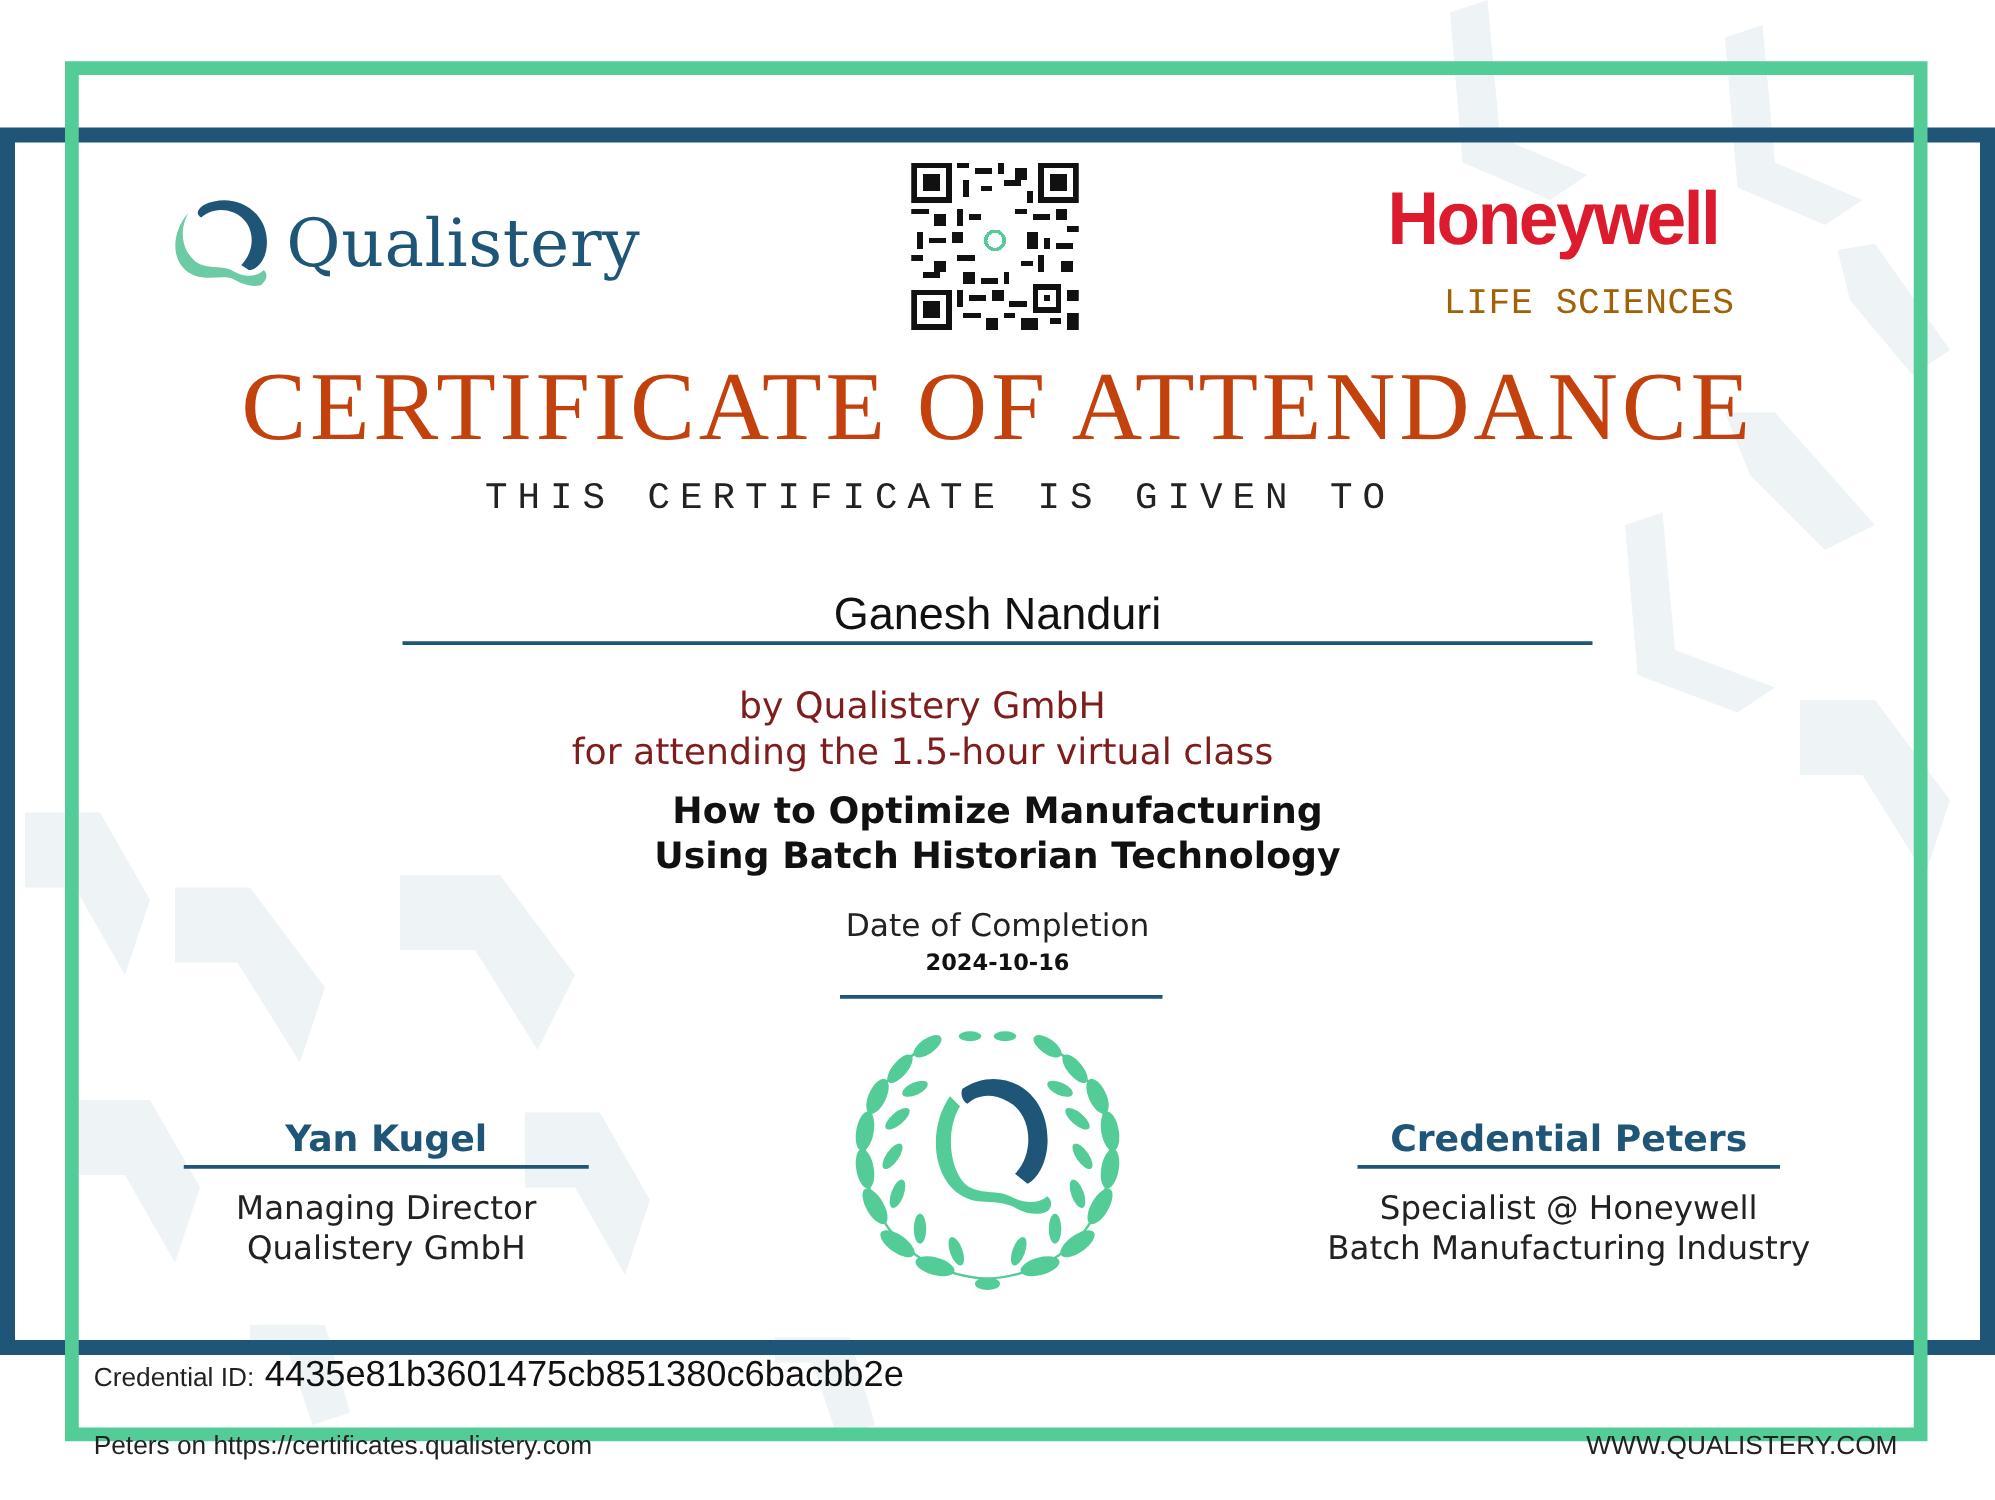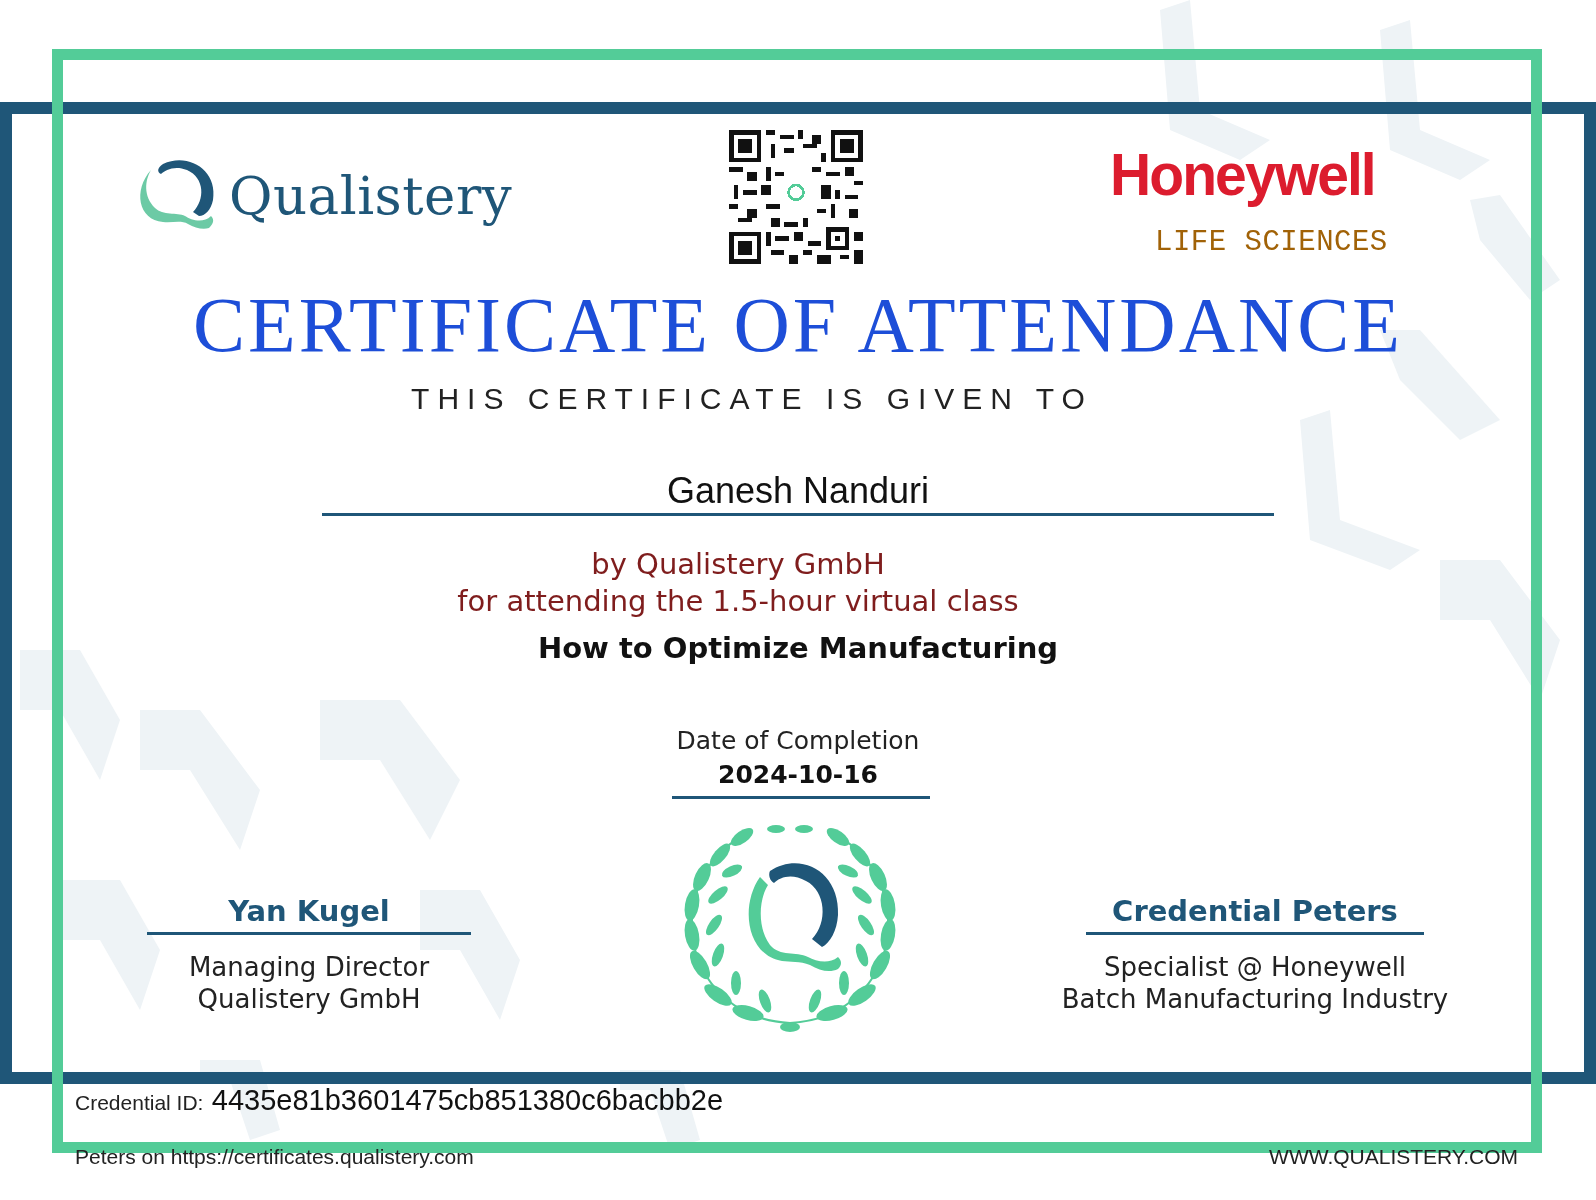--- a/index.html
+++ b/index.html
@@ -5,28 +5,28 @@
   html, body { margin:0; padding:0; }
   body { width:1596px; height:1200px; position:relative; overflow:hidden; background:#ffffff; font-family:"DejaVu Sans", sans-serif; }
   .bg-chevrons { position:absolute; inset:0; pointer-events:none; }
   .frame-blue { position:absolute; left:0; top:102px; width:1596px; height:982px; box-sizing:border-box; border:12px solid #1f5678; border-left-width:12px; }
   .frame-green { position:absolute; left:52px; top:49px; width:1490px; height:1104px; box-sizing:border-box; border:11px solid #53cc98; }
   .logo-q { position:absolute; left:133px; top:150px; display:flex; align-items:center; }
   .logo-q .word { font-family:"DejaVu Serif", serif; font-size:53px; color:#1f5678; margin-left:6px; letter-spacing:0.5px; }
   .qr { position:absolute; left:729px; top:130px; width:134px; height:134px; }
   .honeywell { position:absolute; left:1110px; top:140px; font-family:"Liberation Sans", sans-serif; font-weight:bold; font-size:60px; color:#dc1c2e; letter-spacing:-2px; transform:scaleX(0.95); transform-origin:left; }
   .lifesci { position:absolute; left:1155px; top:226px; font-family:Liberation Mono, monospace; font-size:29px; color:#a16207; letter-spacing:0.5px; }
-  .title { position:absolute; left:0; width:1596px; top:280px; text-align:center; font-family:"Liberation Serif", serif; font-size:78px; color:#1d4ed8; letter-spacing:3px; }
-  .given { position:absolute; left:0; width:1496px; top:382px; text-align:center; font-family:Liberation Sans, sans-serif; font-size:30px; letter-spacing:8px; color:#222; padding-left:8px; box-sizing:border-box;}
+  .title { position:absolute; left:0; width:1596px; top:280px; text-align:center; font-family:"Liberation Serif", serif; font-size:78px; color:#c2410c; letter-spacing:3px; }
+  .given { position:absolute; left:0; width:1496px; top:382px; text-align:center; font-family:Liberation Mono, monospace; font-size:30px; letter-spacing:8px; color:#222; padding-left:8px; box-sizing:border-box;}
   .name { position:absolute; left:0; width:1596px; top:470px; text-align:center; font-family:"Liberation Sans", sans-serif; font-size:36px; color:#111; }
   .line { position:absolute; background:#1f5678; height:3px; }
   .by { position:absolute; left:0; width:1476px; top:546px; text-align:center; font-family:"DejaVu Sans", sans-serif; font-size:29px; color:#7f1d1d; line-height:37px; }
   .course { position:absolute; left:0; width:1596px; top:630px; text-align:center; font-family:"DejaVu Sans", sans-serif; font-weight:bold; font-size:29px; color:#111; line-height:36px; }
   .date-label { position:absolute; left:0; width:1596px; top:726px; text-align:center; font-size:25px; color:#222; }
-  .date-val { position:absolute; left:0; width:1596px; top:760px; text-align:center; font-weight:bold; font-size:25px; color:#111; }
+  .date-val { position:absolute; left:0; width:1596px; top:760px; text-align:center; font-weight:bold; font-size:18px; color:#111; }
   .sig { position:absolute; text-align:center; }
   .sig .sname { font-weight:bold; font-size:29px; color:#1f5678; }
   .sig .srole { font-size:26px; color:#222; line-height:32px; margin-top:16px; }
   .cred { position:absolute; left:75px; top:1084px; font-family:"Liberation Sans", sans-serif; color:#222; }
   .cred .lbl { font-size:21px; }
   .cred .val { font-size:29px; margin-left:4px; color:#111; }
   .verify { position:absolute; left:75px; top:1145px; font-family:"Liberation Sans", sans-serif; font-size:21px; color:#222; }
   .www { position:absolute; right:78px; top:1145px; font-family:"Liberation Sans", sans-serif; font-size:21px; color:#222; }
   .seal { position:absolute; left:670px; top:815px; width:240px; height:220px; }
 </style>
@@ -133,20 +133,21 @@
 <div class="name">Ganesh Nanduri</div>
 <div class="line" style="left:322px; top:513px; width:952px;"></div>
 
 <div class="by">
   <div>by Qualistery GmbH</div>
   <div>for attending the 1.5-hour virtual class</div>
 </div>
 
 <div class="course">
   <div>How to Optimize Manufacturing</div>
+  <div>Using Batch Historian Technology</div>
 </div>
 
 <div class="date-label">Date of Completion</div>
 <div class="date-val">2024-10-16</div>
 <div class="line" style="left:672px; top:796px; width:258px;"></div>
 
 <div class="sig" style="left:147px; top:894px; width:324px;">
   <div class="sname">Yan Kugel</div>
   <div style="height:3px; background:#1f5678; margin-top:4px;"></div>
   <div class="srole">

